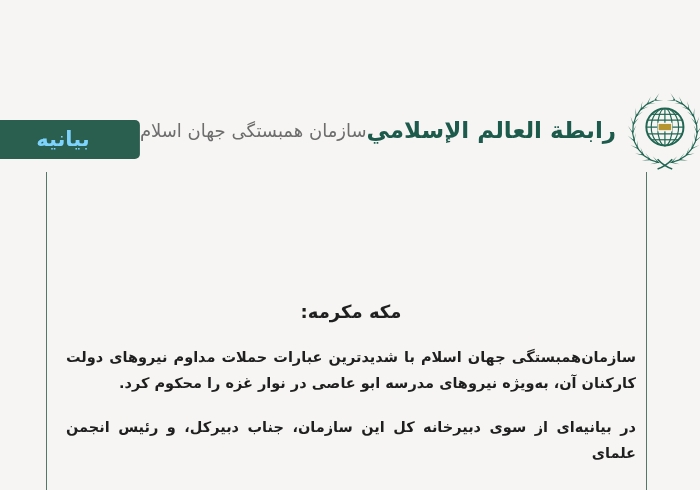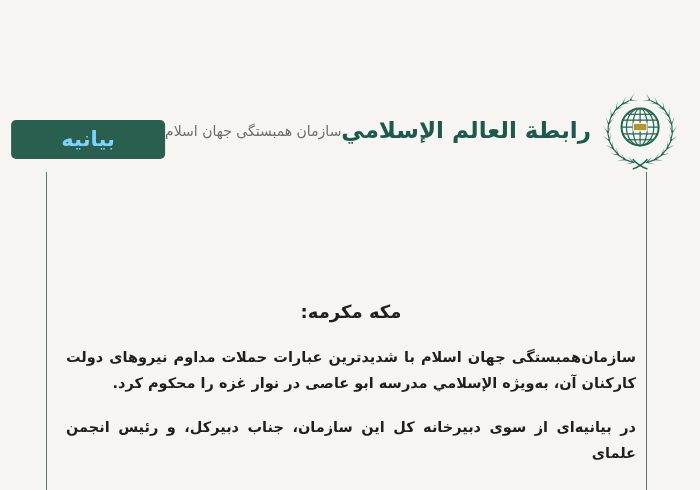--- a/index.html
+++ b/index.html
@@ -32,21 +32,21 @@
   .emblem { display:block; }
   .calligraphy {
     margin-top:1px;
     font-size:23px; font-weight:bold;
     color:#1c5a4b;
     white-space:nowrap;
     line-height:32px;
   }
   .subtitle {
     margin-top:3px;
-    font-size:14px;
+    font-size:18px;
     color:#6d6d6d;
     white-space:nowrap;
     line-height:20px;
   }
   .banner {
     margin-top:20px;
     width:154px; height:39px;
     background:#2a5e4f;
     border-radius:5px;
     display:flex; align-items:center; justify-content:center;
@@ -110,19 +110,19 @@
   <div class="banner">
     <span>بیانیه</span>
   </div>
 </div>
 
 <div class="content">
   <div class="heading">مکه مکرمه:</div>
 
   <div class="para">
     <div class="jline">سازمان‌همبستگی جهان اسلام با شدیدترین عبارات حملات مداوم نیروهای دولت</div>
-    <div class="lastline">کارکنان آن، به‌ویژه الإسلامي مدرسه ابو عاصی در نوار غزه را محکوم کرد.</div>
+    <div class="lastline">کارکنان آن، به‌ویژه نیروهای مدرسه ابو عاصی در نوار غزه را محکوم کرد.</div>
   </div>
 
   <div class="para">
     <div class="jline">در بیانیه‌ای از سوی دبیرخانه کل این سازمان، جناب دبیرکل، و رئیس انجمن علمای</div>
   </div>
 </div>
 
 </body></html>

